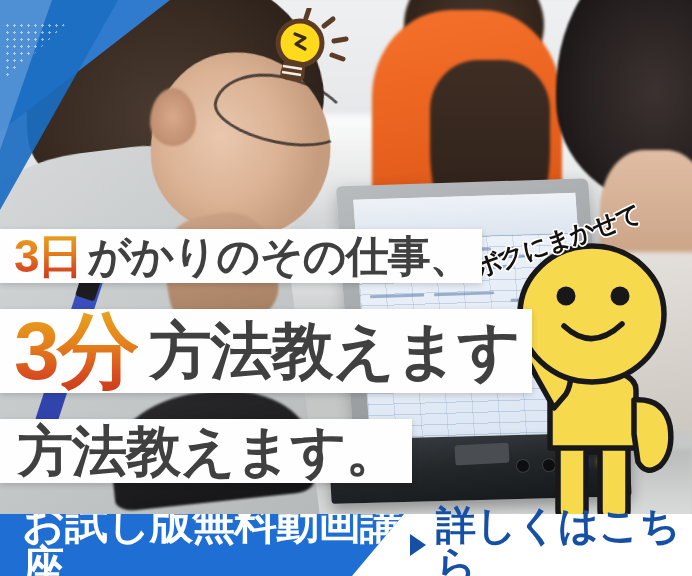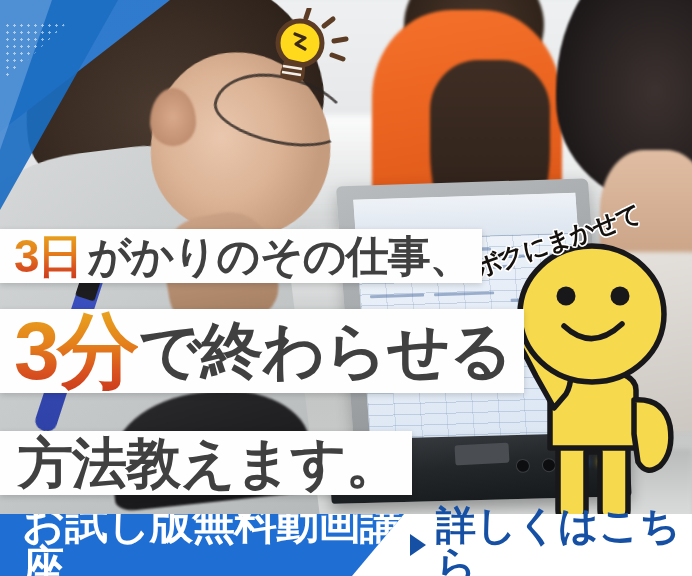--- a/index.html
+++ b/index.html
@@ -242,36 +242,36 @@
   
   .line{
     position:absolute;
     background:#fefefe;
     display:flex;align-items:center;
     box-shadow:0 2px 6px rgba(0,0,0,.16);
     white-space:nowrap;
   }
   .l1{left:0;top:229px;height:54px;padding:0 10px 0 14px;}
   .l2{left:0;top:309px;height:84px;padding:0 12px 0 14px;}
-  .l3{left:0;top:419px;height:64px;padding:0 12px 0 18px;margin-top:12px;}
+  .l3{left:0;top:419px;height:64px;padding:0 12px 0 18px;}
 
   .hl{
     font-family:"Liberation Sans","DejaVu Sans",sans-serif;
     font-weight:700;color:#404040;line-height:1;
     letter-spacing:-1px;
   }
   .hl-accent{
     font-weight:700;line-height:1;letter-spacing:-2px;
     background:linear-gradient(180deg,#e8a41e 0%,#e4801b 42%,#d9521f 75%,#cc3c1c 100%);
     -webkit-background-clip:text;background-clip:text;
     color:transparent;-webkit-text-fill-color:transparent;
   }
   .l1 .hl-accent{font-size:46px;margin-right:6px;}
   .l1 .hl{font-size:43px;}
-  .l2 .hl-accent{font-size:82px;margin-right:1px;}
+  .l2 .hl-accent{font-size:82px;margin-right:12px;}
   .l2 .hl{font-size:62px;}
   .l3 .hl{font-size:55px;}
 
   
   .cta{
     position:absolute;left:0;bottom:0;width:692px;height:62px;
     background:#ffffff;
   }
   .cta-left{
     position:absolute;left:0;top:0;height:62px;width:404px;
@@ -410,21 +410,21 @@
     <div class="speech-text">ボクにまかせて</div>
   </div>
 
   <div class="line l1">
     <span class="hl-accent">3日</span>
     <span class="hl">がかりのその仕事、</span>
   </div>
 
   <div class="line l2">
     <span class="hl-accent">3分</span>
-    <span class="hl">で終わらせる</span>
+    <span class="hl">方法教えます</span>
   </div>
 
   <div class="line l3">
     <span class="hl">方法教えます。</span>
   </div>
 
   <div class="cta">
     <div class="cta-left">
       <span class="cta-left-label">お試し版無料動画講座</span>
     </div>

